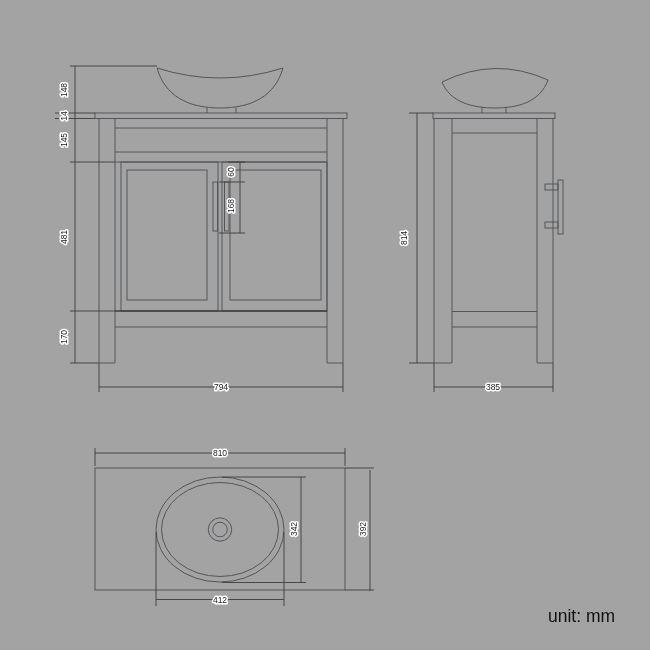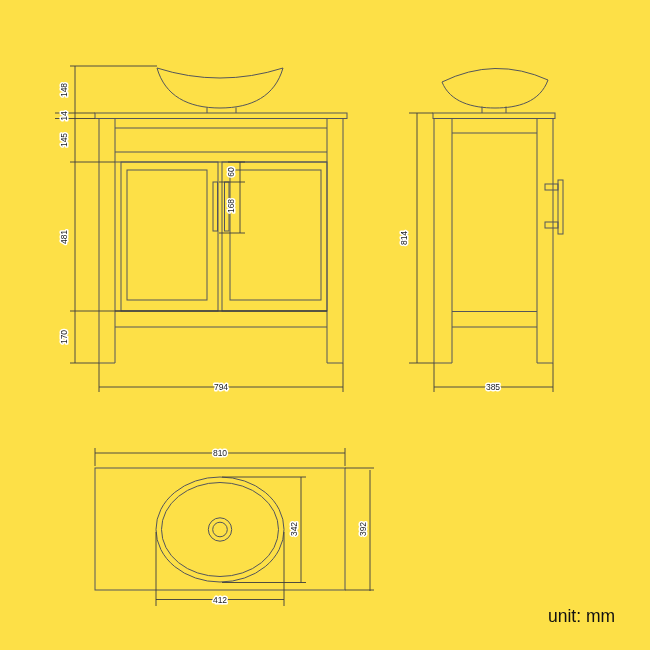--- a/index.html
+++ b/index.html
@@ -5,21 +5,21 @@
   html, body {
     margin: 0;
     padding: 0;
     background: #ffffff;
     font-family: "Liberation Sans", sans-serif;
   }
   #canvas {
     position: relative;
     width: 650px;
     height: 650px;
-    background: #fde047;
+    background: #a3a3a3;
     overflow: hidden;
   }
   svg { display: block; }
   .obj {
     fill: none;
     stroke: #54565a;
     stroke-width: 1;
     stroke-linecap: butt;
   }
   .obj-thick {

